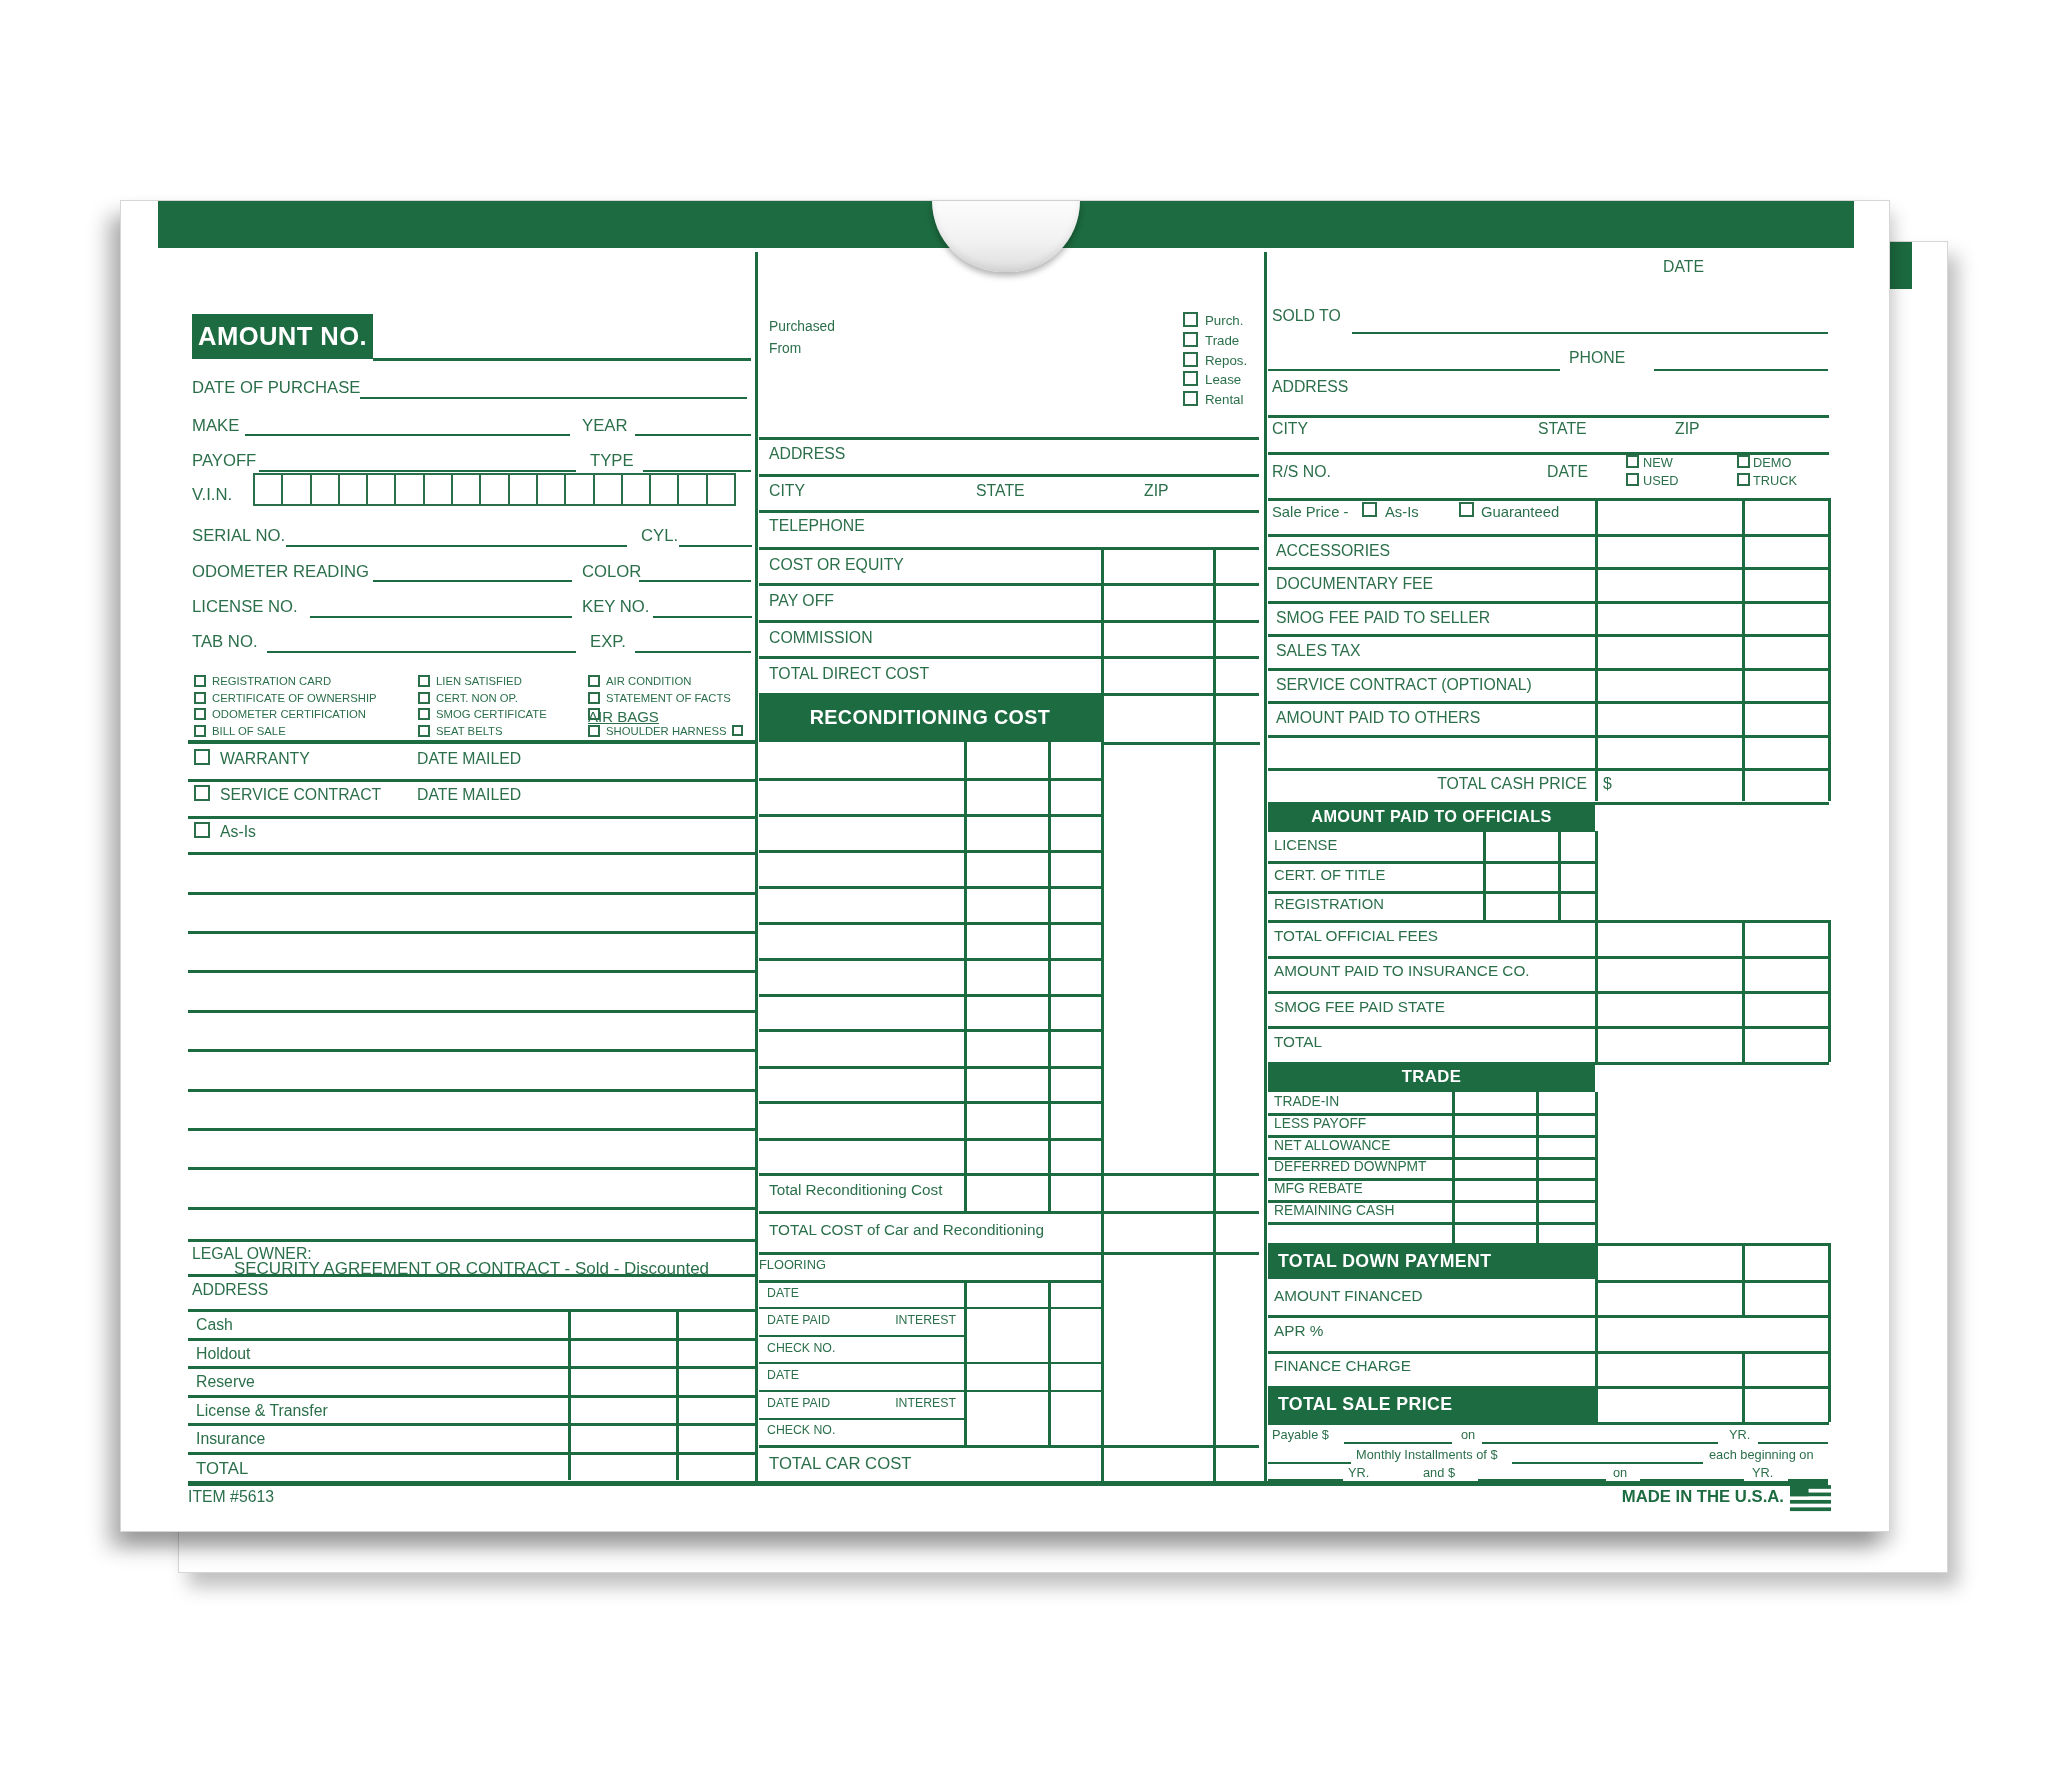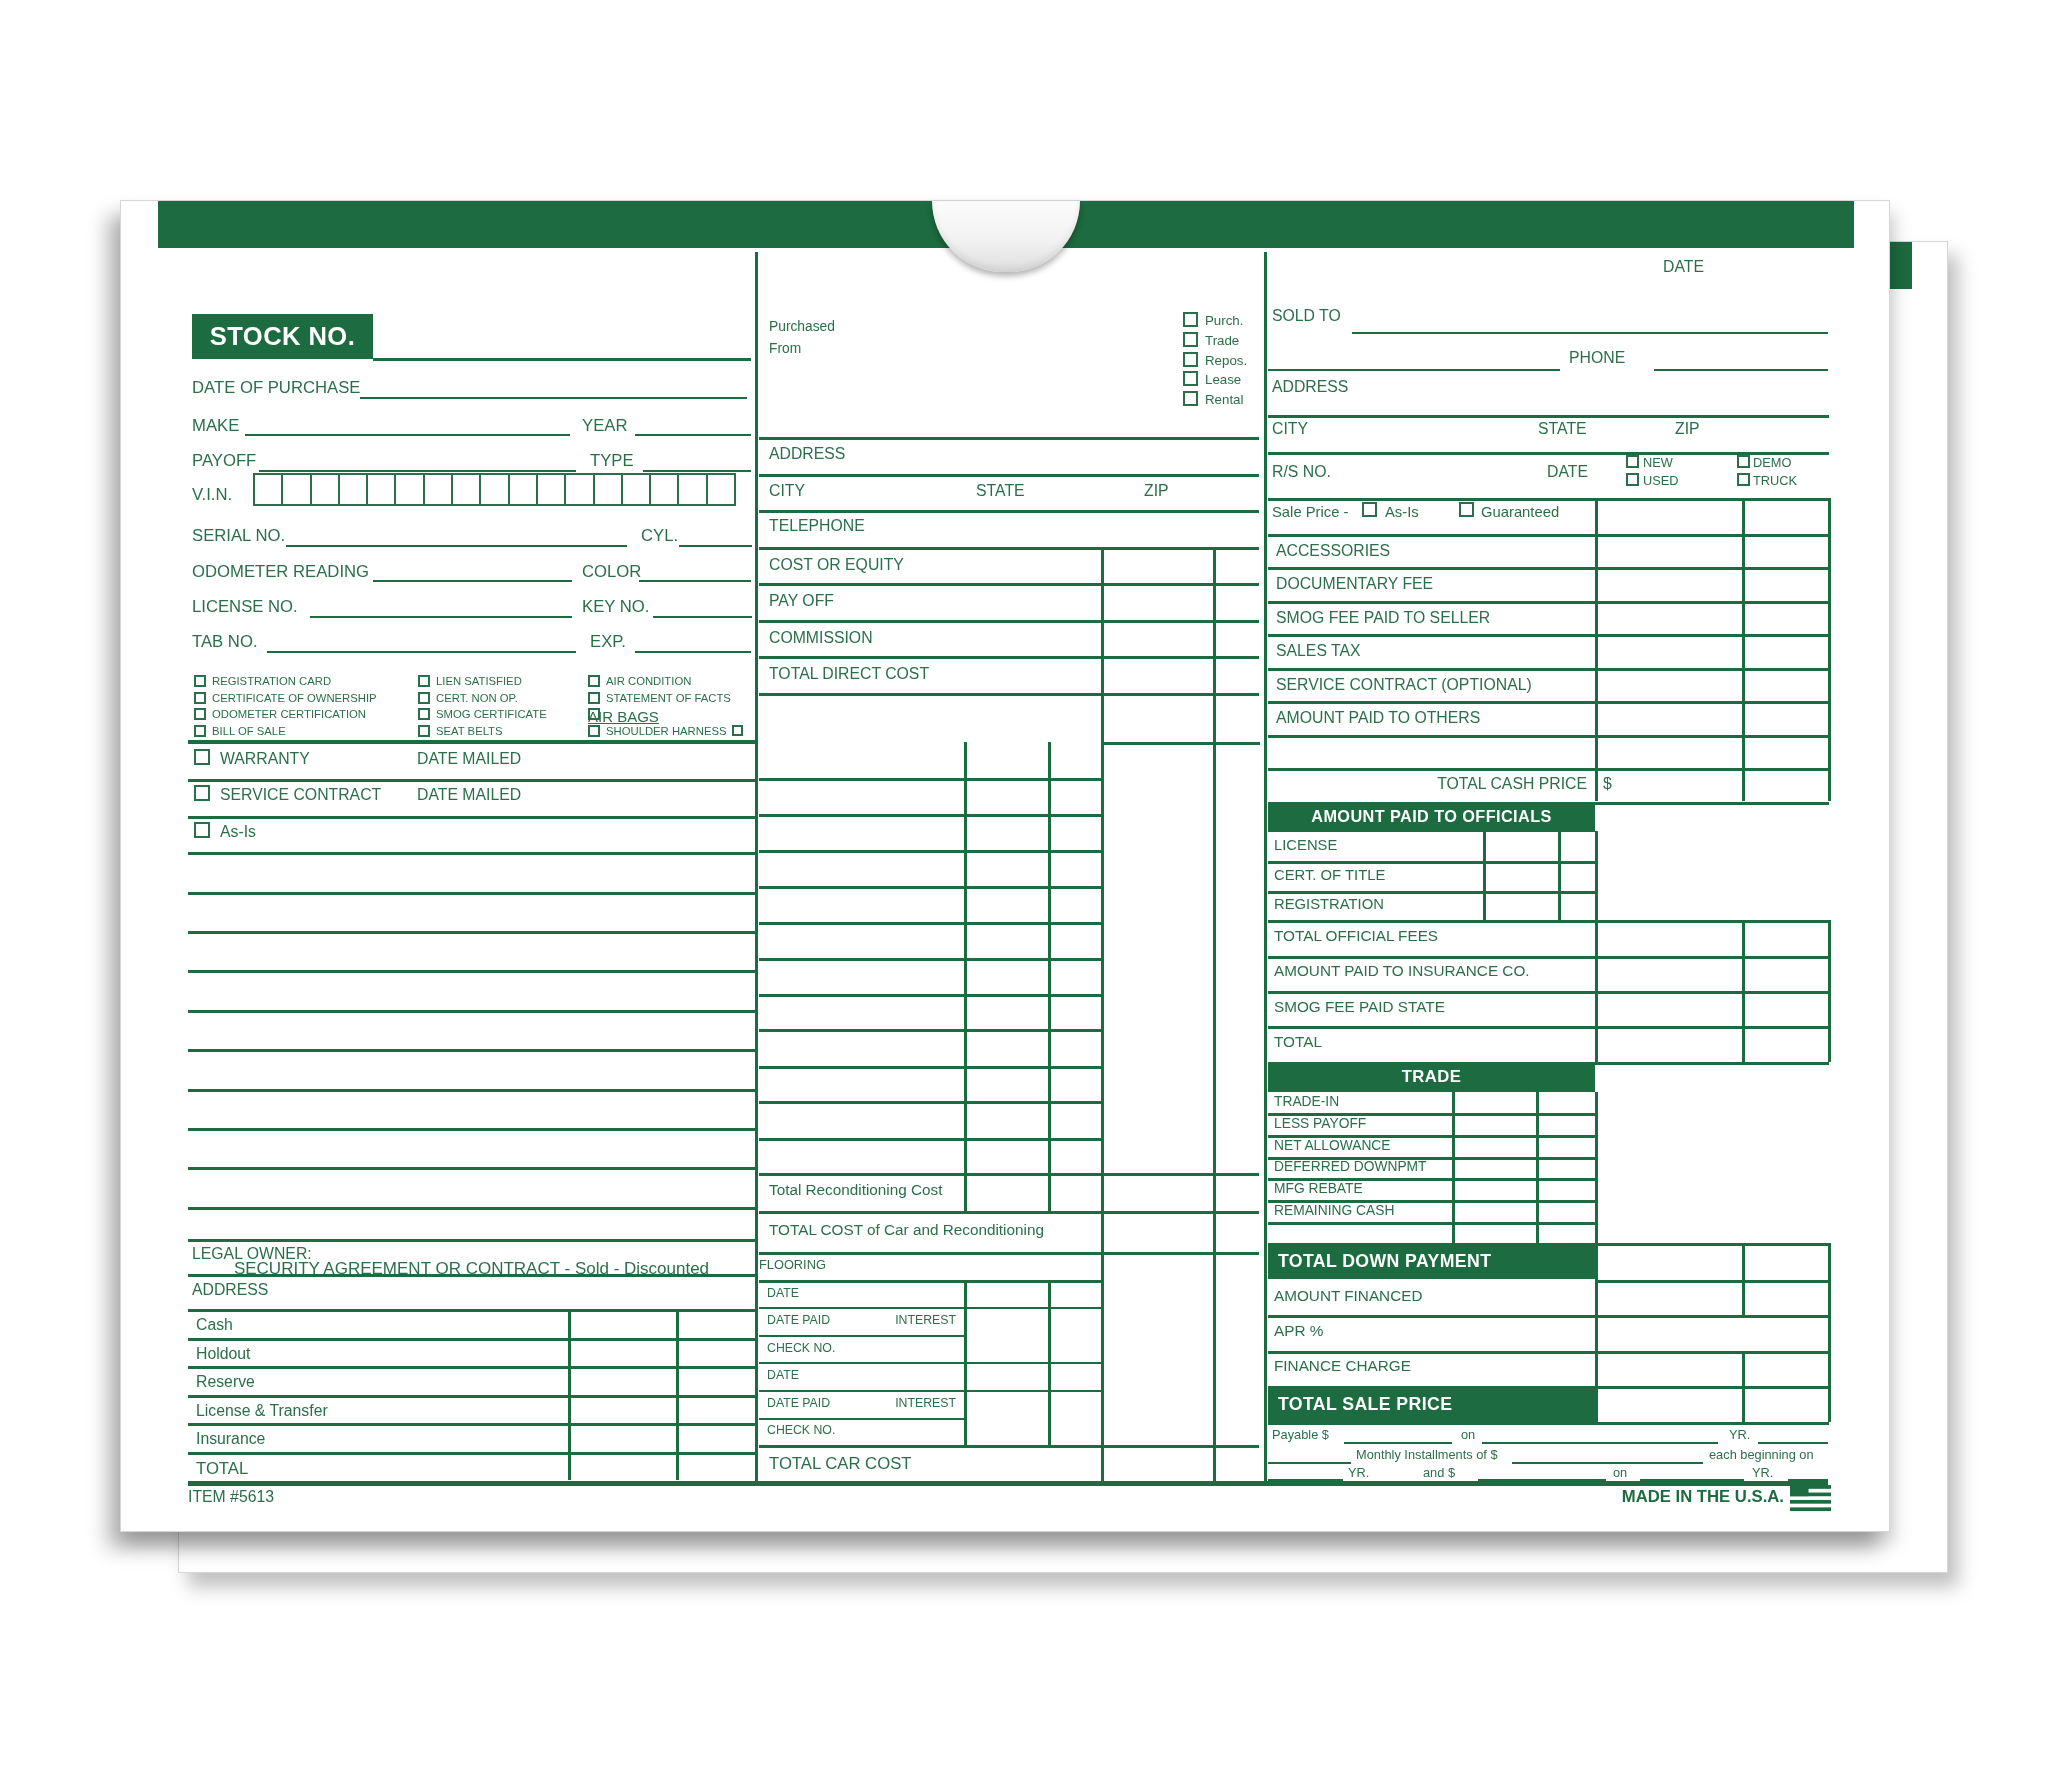--- a/index.html
+++ b/index.html
@@ -25,21 +25,21 @@
 <body>
 
 <div class="env back">
   <div class="bar" style="left:39px;right:35px"></div>
 </div>
 
 <div class="env front" id="front">
   <div class="bar" style="left:37px;width:1696px"></div>
   <div class="notch"></div>
 
-  <div class="gb" style="left:71px;top:113px;width:181px;height:45px;font-size:25.6px">STOCK NO.</div>
+  <div class="gb" style="left:71px;top:113px;width:181px;height:45px;font-size:25.6px">AMOUNT NO.</div>
   <div class="lb" style="left:71px;top:177px;font-size:16.7px">DATE OF PURCHASE</div>
   <div class="lb" style="left:71px;top:215px;font-size:16.7px">MAKE</div>
   <div class="lb" style="left:461px;top:215px;font-size:16.7px">YEAR</div>
   <div class="lb" style="left:71px;top:250px;font-size:16.7px">PAYOFF</div>
   <div class="lb" style="left:469px;top:250px;font-size:16.7px">TYPE</div>
   <div class="lb" style="left:71px;top:284px;font-size:16.7px">V.I.N.</div>
   <div class="vinbox" style="left:132px;top:272px;width:483px;height:32.5px" id="vin-boxes">
       <div class="vc"></div>
       <div class="vc"></div>
       <div class="vc"></div>
@@ -81,20 +81,21 @@
   <div class="lb" style="left:71px;top:1080px;font-size:15.8px">ADDRESS</div>
   <div class="lb" style="left:67px;top:1287px;font-size:15.8px">ITEM #5613</div>
 
   <div class="lb" style="left:648px;top:118px;font-size:13.8px">Purchased</div>
   <div class="lb" style="left:648px;top:140px;font-size:13.8px">From</div>
   <div class="lb" style="left:648px;top:244px;font-size:15.8px">ADDRESS</div>
   <div class="lb" style="left:648px;top:281px;font-size:15.8px">CITY</div>
   <div class="lb" style="left:855px;top:281px;font-size:15.8px">STATE</div>
   <div class="lb" style="left:1023px;top:281px;font-size:15.8px">ZIP</div>
   <div class="lb" style="left:648px;top:316px;font-size:15.8px">TELEPHONE</div>
+  <div class="gb" style="left:638px;top:492px;width:342px;height:49px;font-size:19.7px">RECONDITIONING COST</div>
   <div class="lb" style="left:648px;top:980px;font-size:15.3px">Total Reconditioning Cost</div>
   <div class="lb" style="left:648px;top:1020px;font-size:15.3px">TOTAL COST of Car and Reconditioning</div>
   <div class="lb" style="left:638px;top:1057px;width:500px;font-size:12.8px">FLOORING</div>
   <div class="lb" style="left:648px;top:1253px;font-size:16.7px">TOTAL CAR COST</div>
 
   <div class="lb" style="left:1542px;top:57px;font-size:15.8px">DATE</div>
   <div class="lb" style="left:1151px;top:106px;font-size:15.8px">SOLD TO</div>
   <div class="lb" style="left:1448px;top:148px;font-size:15.8px">PHONE</div>
   <div class="lb" style="left:1151px;top:177px;font-size:15.8px">ADDRESS</div>
   <div class="lb" style="left:1151px;top:219px;font-size:15.8px">CITY</div>

